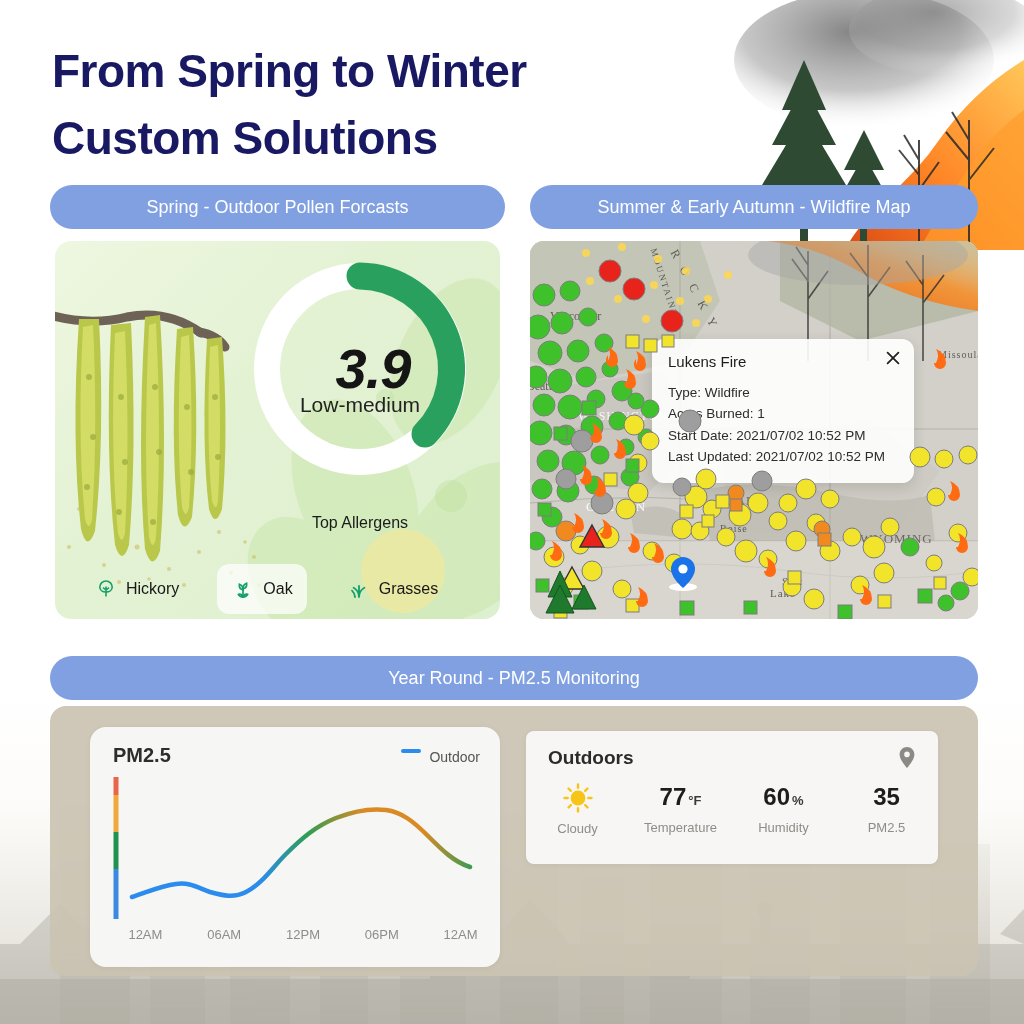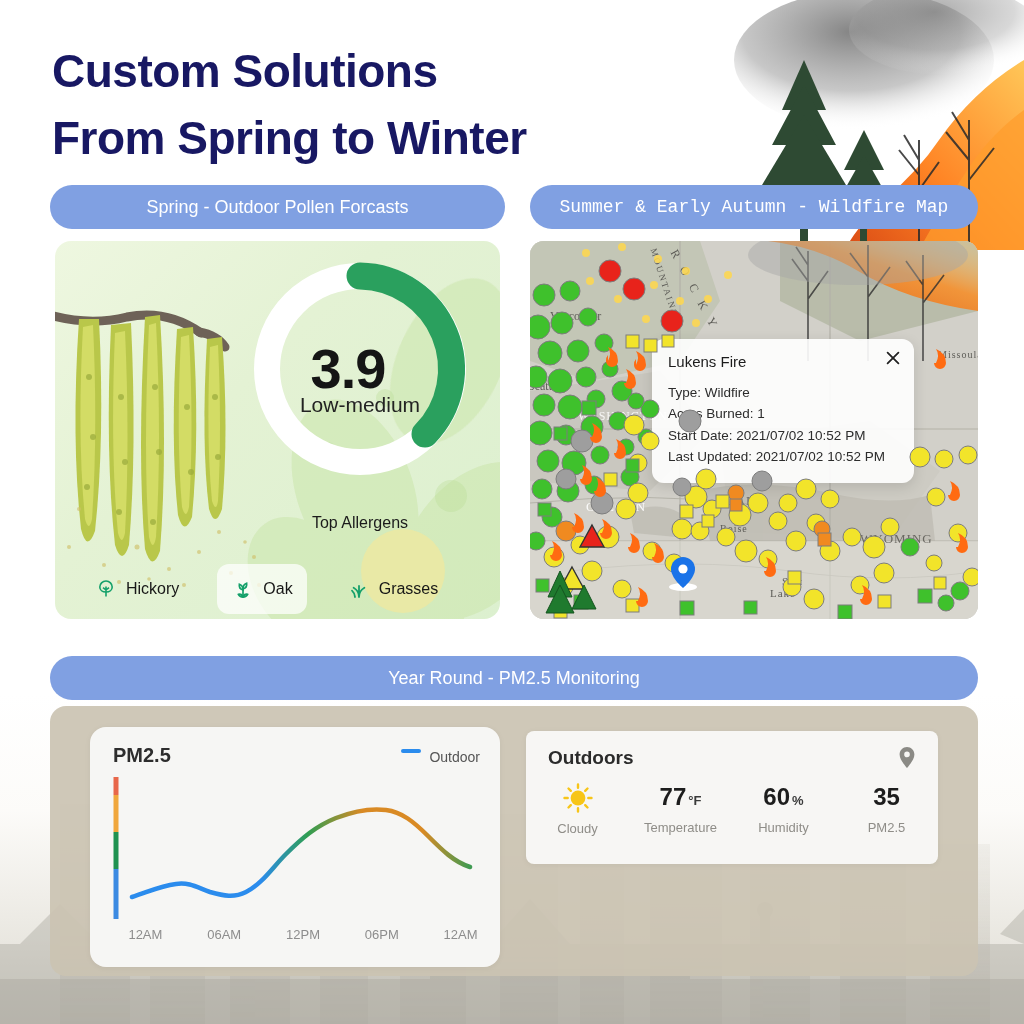--- a/index.html
+++ b/index.html
@@ -34,37 +34,38 @@
 
   
   .pill {
     position: absolute; z-index: 6;
     background: #80a0e2; border-radius: 30px;
     color: #ffffff; font-size: 18px;
     display: flex; align-items: center; justify-content: center;
     height: 44px;
   }
   #pill-spring { left: 50px; top: 185px; width: 455px; }
-  #pill-summer { left: 530px; top: 185px; width: 448px; font-family: Liberation Mono, monospace; }
+  #pill-summer { left: 530px; top: 185px; width: 448px; }
   #pill-year   { left: 50px; top: 656px; width: 928px; }
 
   
   .pollen-card {
     position: absolute; left: 55px; top: 241px; width: 445px; height: 378px;
     border-radius: 16px; overflow: hidden; z-index: 5;
     background: linear-gradient(135deg, #eef7e0 0%, #e4f2d4 40%, #dcf0cf 100%);
   }
   .petals { position: absolute; inset: 0; }
   .catkin-img { position: absolute; left: -6px; top: 6px; width: 230px; height: 340px; }
 
   .gauge-wrap { position: absolute; left: 185px; top: 3px; width: 240px; height: 250px; }
   .gauge-num {
-    position: absolute; left: 173px; top: 95px; width: 240px;
+    position: absolute; left: 198px; top: 95px; width: 240px;
     text-align: center; font-size: 56px; font-weight: bold; color: #151515;
     letter-spacing: -1px;
+    font-style: italic;
   }
   .gauge-sub {
     position: absolute; left: 185px; top: 152px; width: 240px;
     text-align: center; font-size: 21px; color: #222; font-weight: 400;
   }
   .top-allergens {
     position: absolute; left: 185px; top: 273px; width: 240px; text-align: center;
     font-size: 16px; color: #1b1b1b;
   }
   .chips { position: absolute; left: 0; top: 318px; width: 445px; height: 60px; display: flex; align-items: center; }
@@ -200,22 +201,22 @@
     <polygon points="140,155 112,205 168,205"></polygon>
     <rect x="136" y="200" width="7" height="48"></rect>
   </g>
   <g stroke="#2a2a2a" stroke-width="2" fill="none" opacity=".85">
     <path d="M195 250 L195 140 M195 175 L175 150 M195 190 L215 162 M195 160 L180 135"></path>
     <path d="M245 250 L245 120 M245 160 L222 132 M245 180 L270 148 M245 140 L228 112"></path>
   </g>
 </svg>
 
 <div class="headline">
+  <div>From Spring to Winter</div>
   <div>Custom Solutions</div>
-  <div>From Spring to Winter</div>
 </div>
 
 <div class="pill" id="pill-spring">Spring - Outdoor Pollen Forcasts</div>
 <div class="pill" id="pill-summer">Summer &amp; Early Autumn - Wildfire Map</div>
 <div class="pill" id="pill-year">Year Round - PM2.5 Monitoring</div>
 
 <div class="pollen-card">
   <svg class="petals" viewBox="0 0 445 378">
     <g fill="#cbe5ab" opacity=".55">
       <ellipse cx="395" cy="120" rx="52" ry="88" transform="rotate(25 395 120)"></ellipse>

